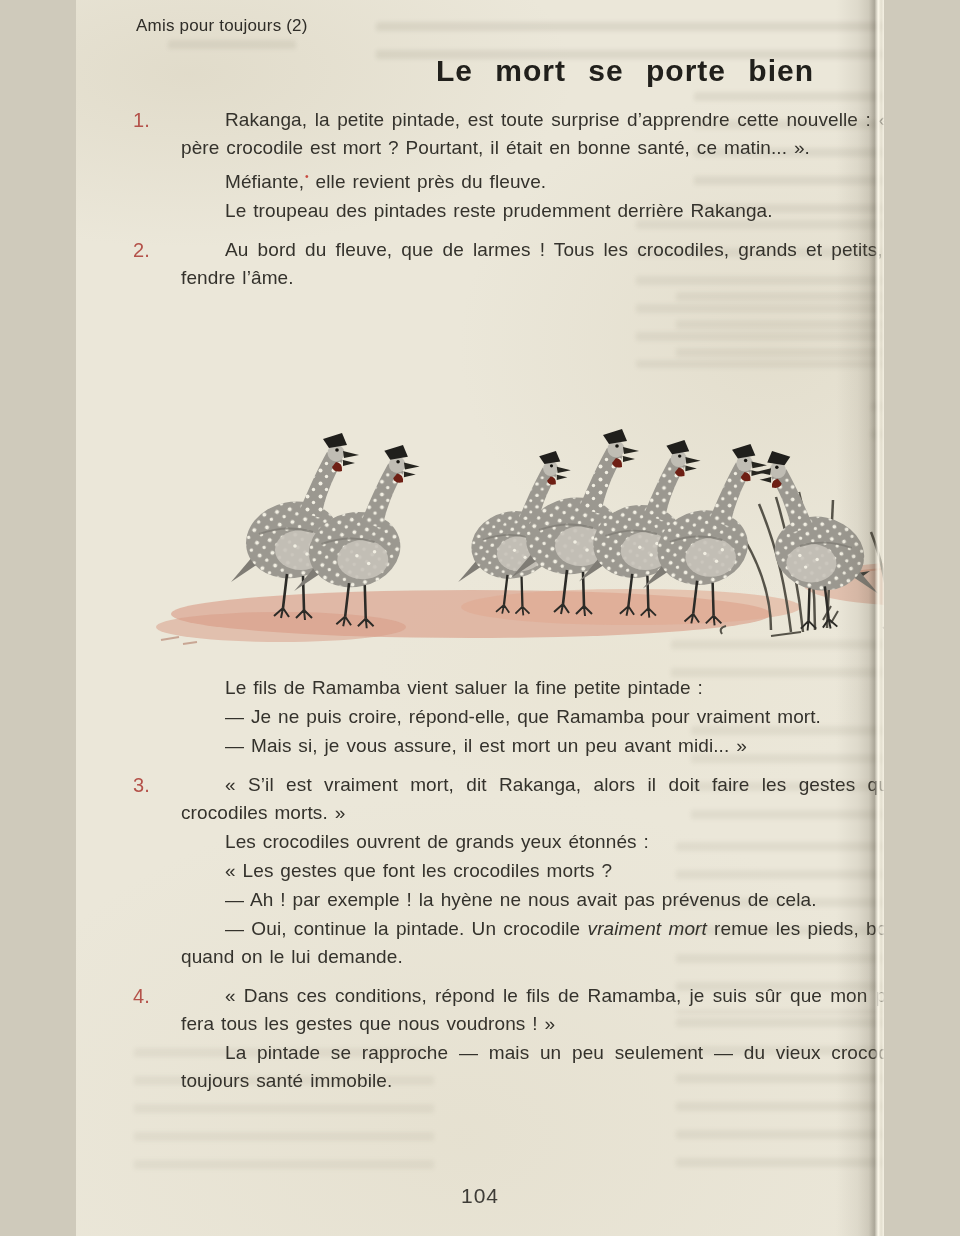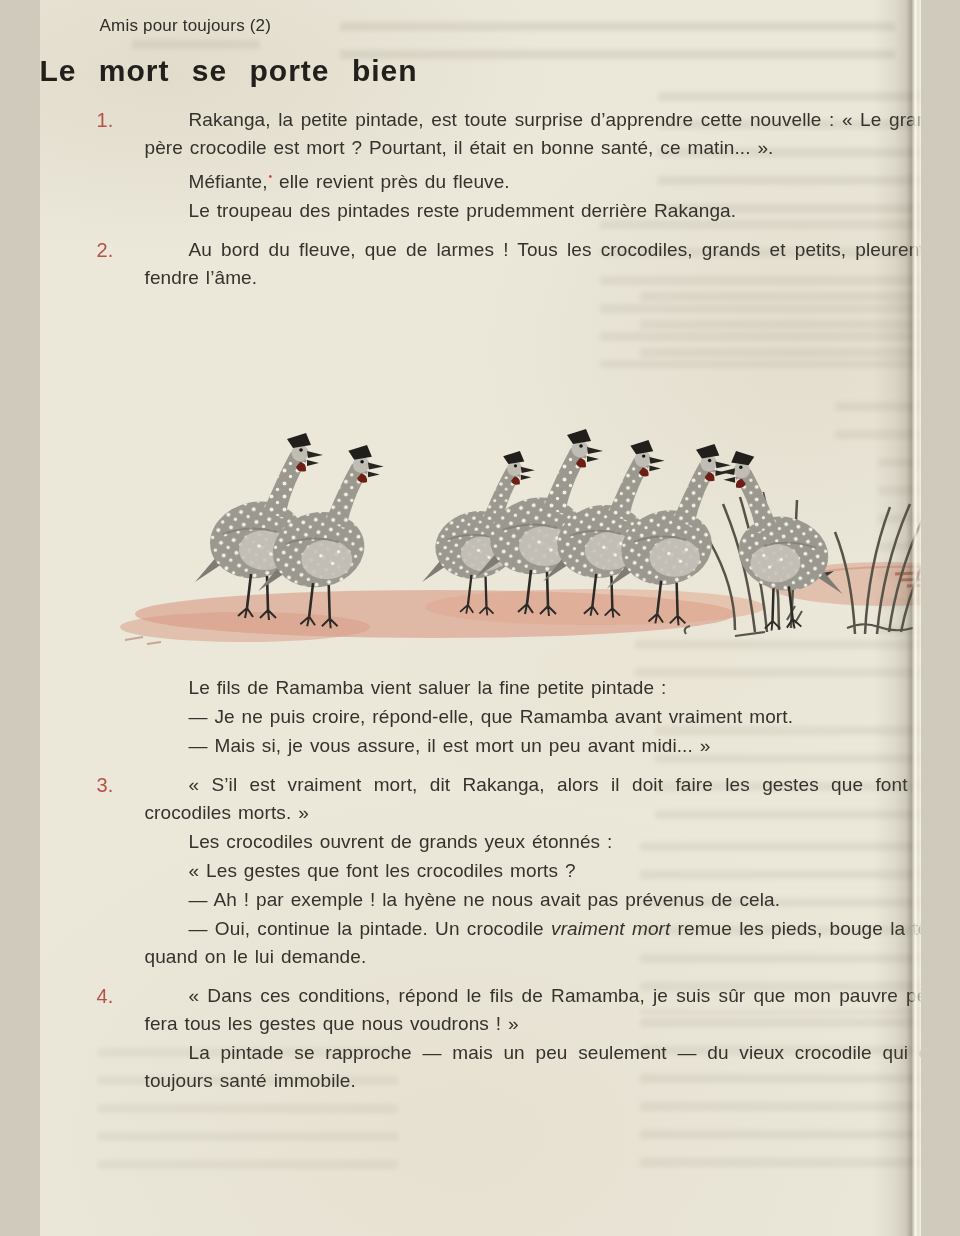--- a/index.html
+++ b/index.html
@@ -1,30 +1,30 @@
 <!DOCTYPE html>
 <html lang="fr"><head>
 <meta charset="utf-8">
 <style>
   html,body{margin:0;padding:0;background:#cfcabb;}
   .page{
-    position:relative;width:881px;height:1236px;margin:0 auto;
+    position:relative;width:808px;height:1236px;margin:0 auto;
     background:#ebe7d9;overflow:hidden;
     font-family:"Liberation Sans", sans-serif;color:#34322c;
   }
   .page::before{
     content:'';position:absolute;inset:0;pointer-events:none;
     background:
       radial-gradient(620px 280px at 14% 6%, rgba(213,206,185,.45), transparent 62%),
       radial-gradient(520px 420px at 86% 28%, rgba(214,207,186,.38), transparent 60%),
       radial-gradient(760px 520px at 48% 92%, rgba(219,212,191,.33), transparent 66%),
       radial-gradient(420px 220px at 68% 55%, rgba(231,225,205,.4), transparent 60%);
   }
   .header{position:absolute;left:60px;top:16px;font-size:17px;letter-spacing:.2px;color:#2f2d28;}
-  .title{position:absolute;left:0;right:70px;top:54px;text-align:left;
+  .title{position:absolute;left:0;right:70px;top:54px;text-align:right;
     font-size:30px;font-weight:bold;color:#21201c;letter-spacing:1px;word-spacing:13px;}
   .textblock{position:absolute;left:105px;width:800px;font-size:19px;line-height:28px;
     letter-spacing:.1px;word-spacing:1.5px;}
   #block-top{top:106px;}
   #block-bottom{top:674px;}
   .para{position:relative;margin:0;text-indent:44px;text-align:justify;}
   .para+.para{margin-top:1px;}
   .para+.para.numbered{margin-top:11px;}
   .pnum{position:absolute;left:-48px;top:0;color:#b4524a;font-size:20px;text-indent:0;}
   .seg-italic{font-style:italic;}
@@ -142,26 +142,27 @@
     <use href="#bird" transform="translate(222,150) scale(0.98)"></use>
     <use href="#bird" transform="translate(380,146) scale(0.88)"></use>
     <use href="#bird" transform="translate(440,136)"></use>
     <use href="#bird" transform="translate(505,142) scale(0.95)"></use>
     <use href="#bird" transform="translate(570,148) scale(0.97)"></use>
     <use href="#bird" transform="translate(690,154) scale(-0.96,0.96)"></use>
   </svg>
 
   <div class="textblock" id="block-bottom">
       <p class="para"><span>Le fils de Ramamba vient saluer la fine petite pintade :</span></p>
-      <p class="para"><span>— Je ne puis croire, répond-elle, que Ramamba avant vraiment mort.</span></p>
+      <p class="para"><span>— Je ne puis croire, répond-elle, que Ramamba pour vraiment mort.</span></p>
       <p class="para"><span>— Mais si, je vous assure, il est mort un peu avant midi... »</span></p>
       <p class="para numbered"><span class="pnum">3.</span><span>« S’il est vraiment mort, dit Rakanga, alors il doit faire les gestes que font les crocodiles morts. »</span></p>
       <p class="para"><span>Les crocodiles ouvrent de grands yeux étonnés :</span></p>
       <p class="para"><span>« Les gestes que font les crocodiles morts ?</span></p>
       <p class="para"><span>— Ah ! par exemple ! la hyène ne nous avait pas prévenus de cela.</span></p>
       <p class="para"><span>— Oui, continue la pintade. Un crocodile </span><span class="seg-italic">vraiment mort</span><span> remue les pieds, bouge la tête quand on le lui demande.</span></p>
       <p class="para numbered"><span class="pnum">4.</span><span>« Dans ces conditions, répond le fils de Ramamba, je suis sûr que mon pauvre père fera tous les gestes que nous voudrons ! »</span></p>
       <p class="para"><span>La pintade se rapproche — mais un peu seulement — du vieux crocodile qui est toujours santé immobile.</span></p>
     </div>
 
+  <div class="footer">104</div>
 
   <div class="page-edge"></div>
 </div>
 
 </body></html>

